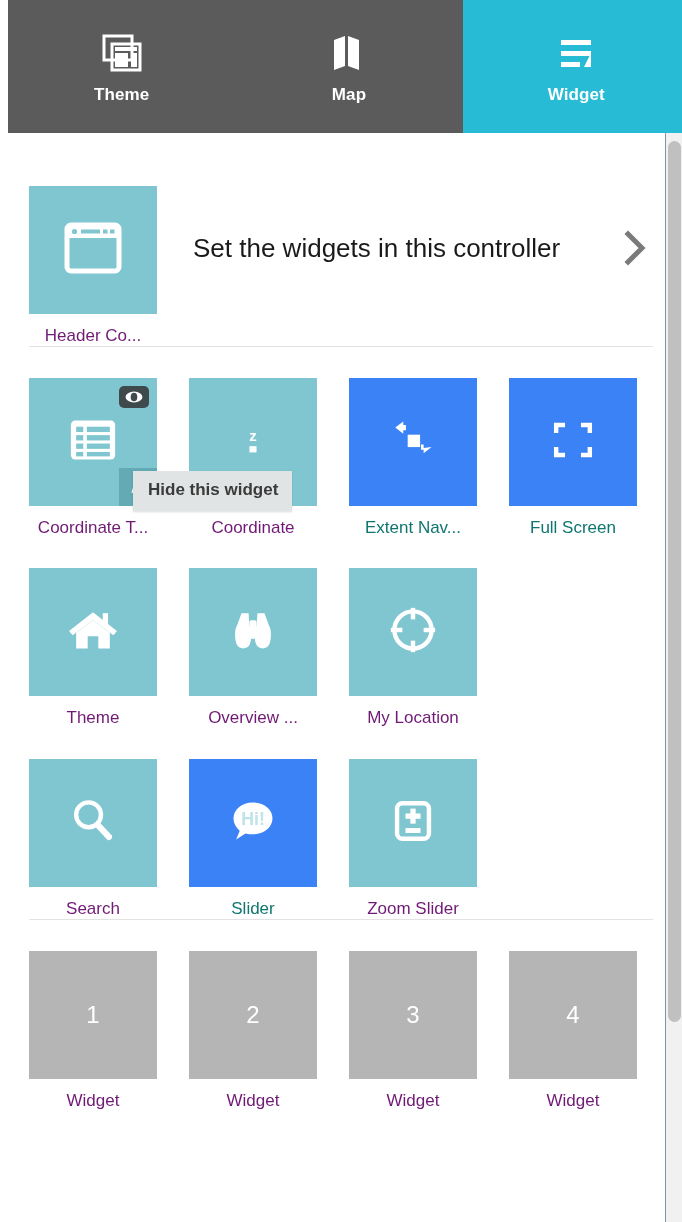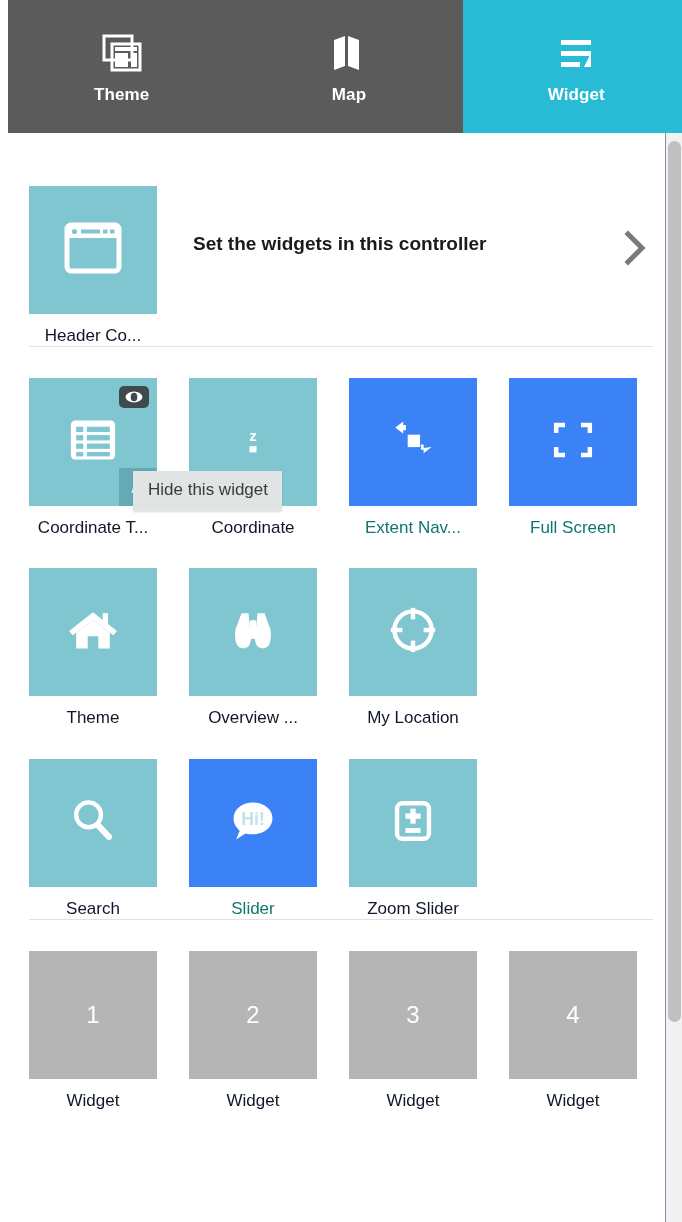--- a/index.html
+++ b/index.html
@@ -40,26 +40,26 @@
   .hc-row { display: flex; align-items: flex-start; padding-top: 53px; }
   .hc-tile-wrap { width: 128px; }
   .tile {
     width: 128px; height: 128px; background: #7fc6d0;
     display: flex; align-items: center; justify-content: center;
     position: relative; cursor: pointer;
   }
   .tile.disabled { background: #3b82f6; cursor: default; }
   .tile.placeholder { background: #b5b5b5; }
   .tile-label {
-    margin-top: 13px; font-size: 17px; color: #0f172a;
+    margin-top: 13px; font-size: 17px; color: #701a75;
     text-align: center; line-height: 1.1; white-space: nowrap;
   }
   .tile-label.dim { color: #0f766e; }
   .hc-text {
-    flex: 1; font-size: 19px; font-weight: 700; color: #1a1a1a;
+    flex: 1; font-size: 26px; font-weight: 400; color: #1a1a1a;
     padding: 47px 0 0 36px; line-height: 1.2;
   }
   .hc-chev {
     width: 36px; padding-top: 40px; display: flex;
     align-items: center; justify-content: center; cursor: pointer;
   }
 
   hr.sep { border: 0; border-top: 1px solid #e2e2e2; margin: 0; }
   .sep-1 { margin-top: 45px; }
   .sep-2 { margin-top: 40px; }
@@ -89,20 +89,21 @@
     font-family: "Liberation Sans", sans-serif;
   }
 
   
   .tooltip {
     position: absolute; left: 133px; top: 471px;
     background: #e1e4e4; color: #3b3b3b;
     font-size: 17px; padding: 9px 14px 11px 15px;
     white-space: nowrap; z-index: 40;
     box-shadow: 0 1px 2px rgba(0,0,0,.14);
+    font-weight: bold;
   }
 
   
   .scroll-track {
     position: absolute; right: 0; top: 133px;
     width: 17px; height: 1089px; background: #f1f1f1;
     border-left: 1px solid #7e93ab;
   }
   .scroll-thumb {
     position: absolute; left: 2px; top: 8px;

